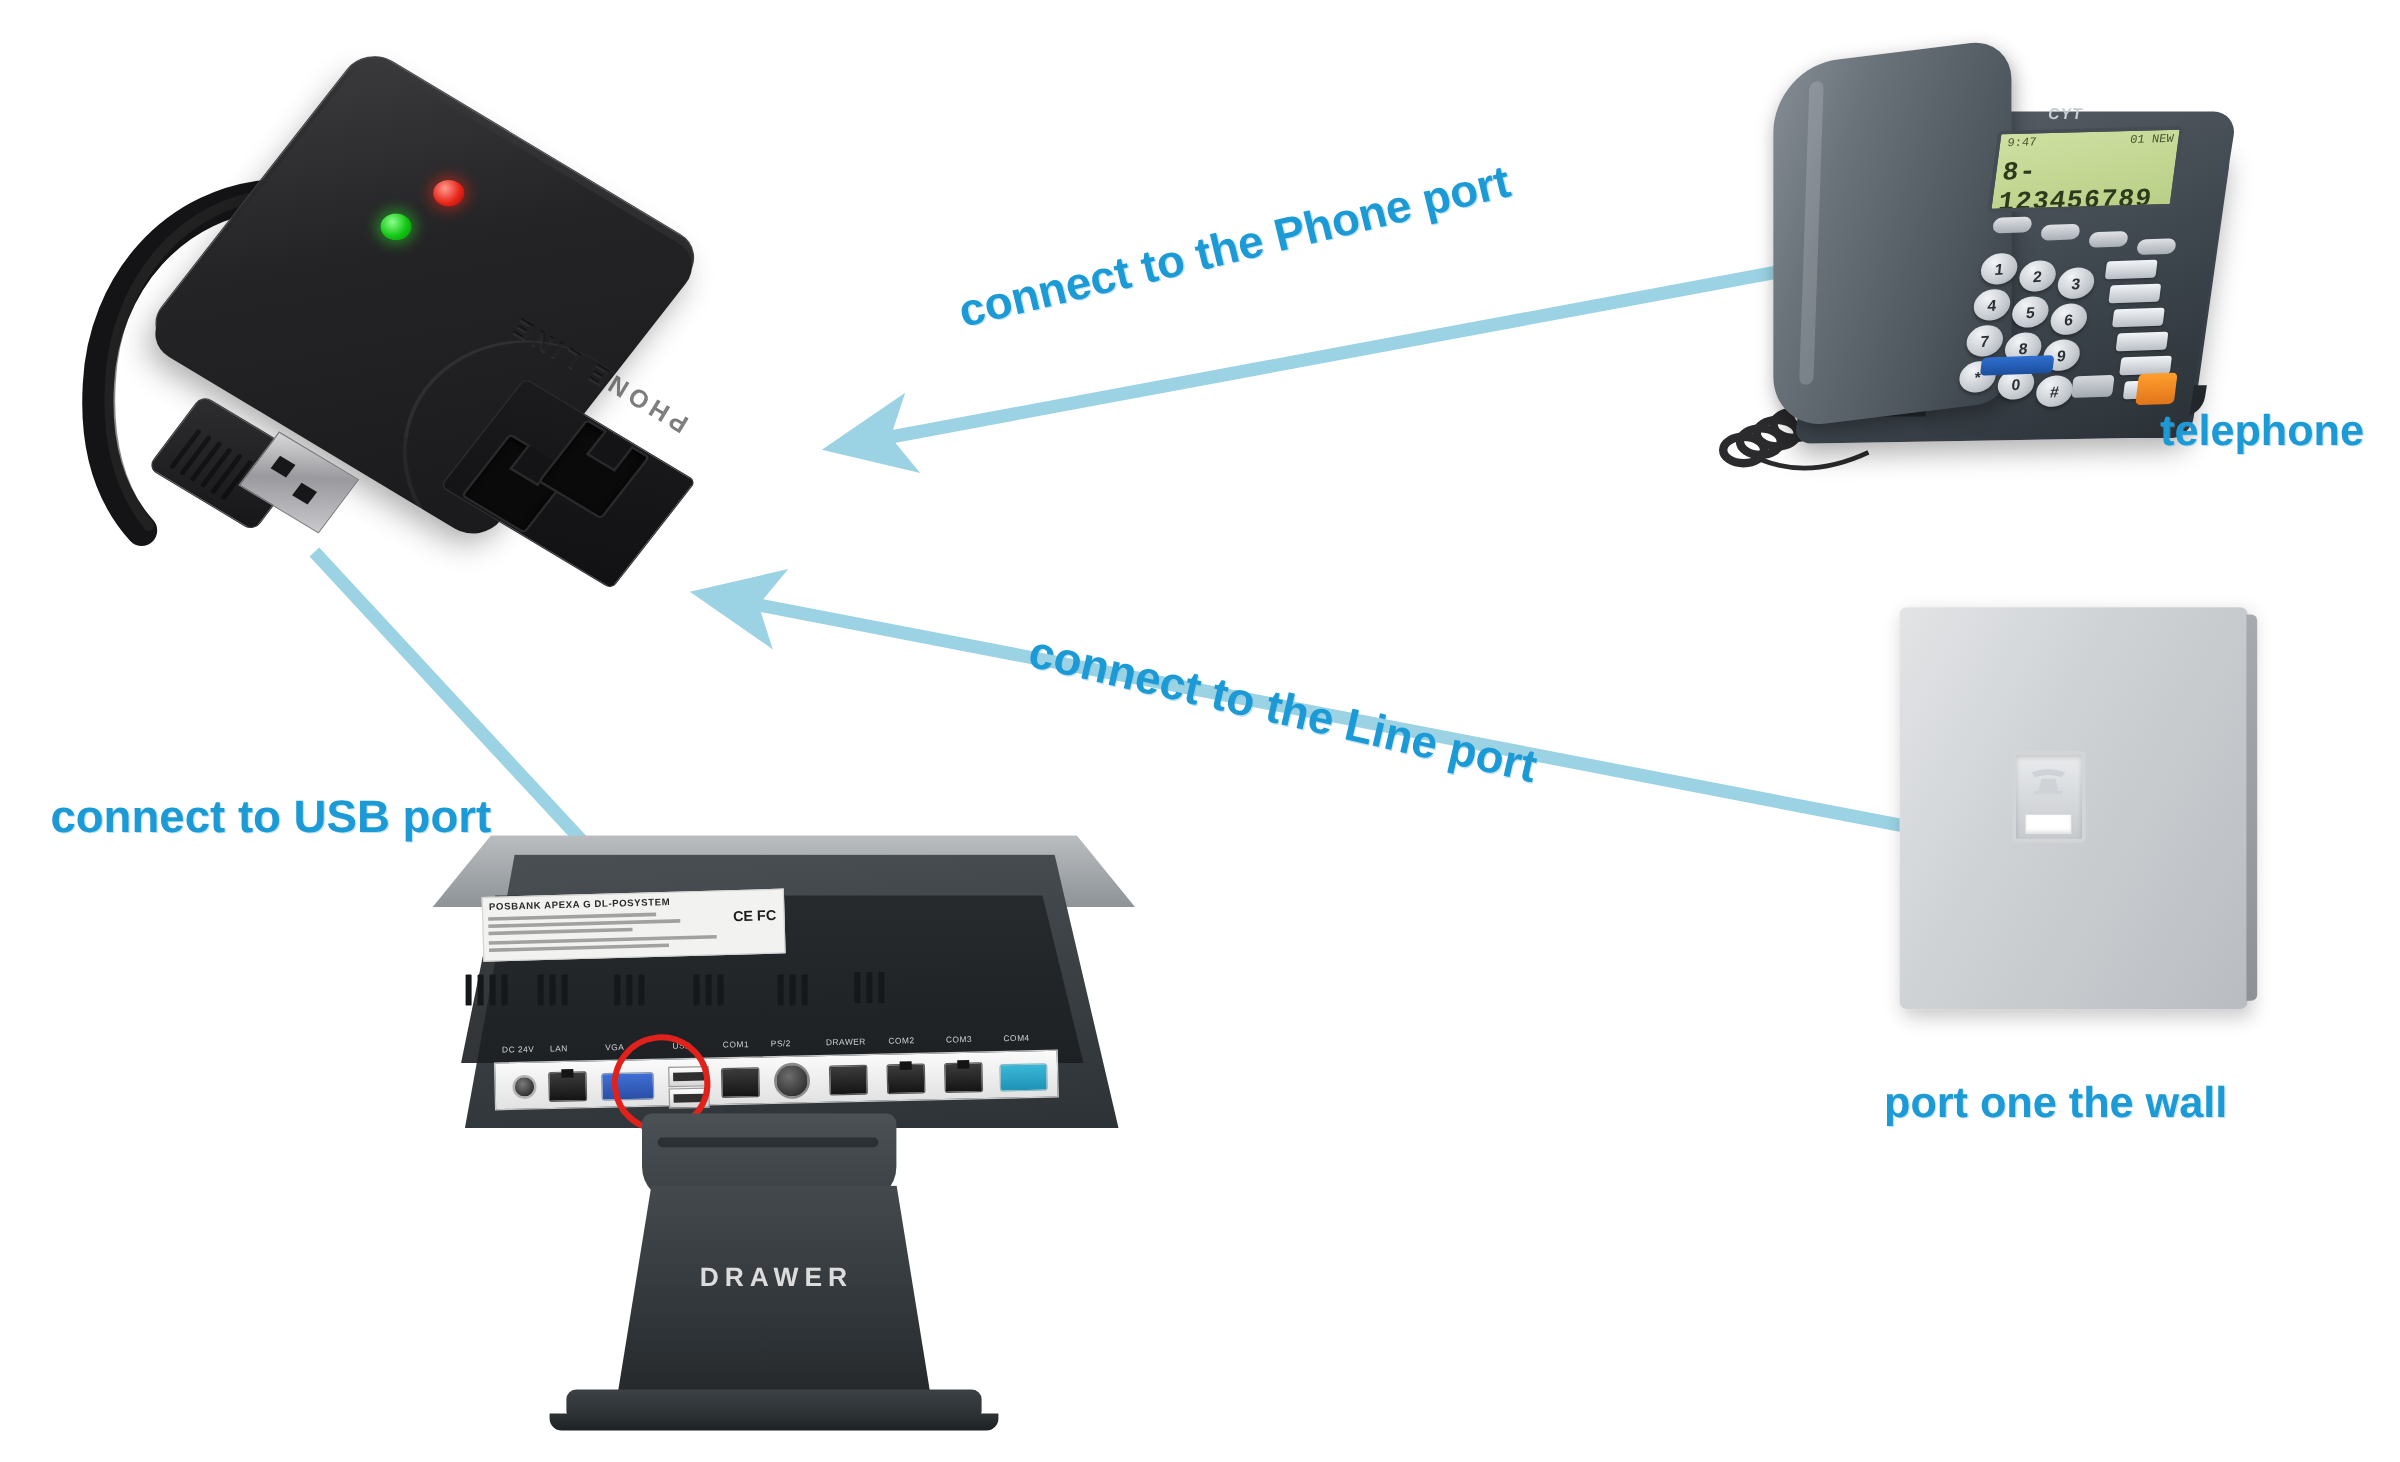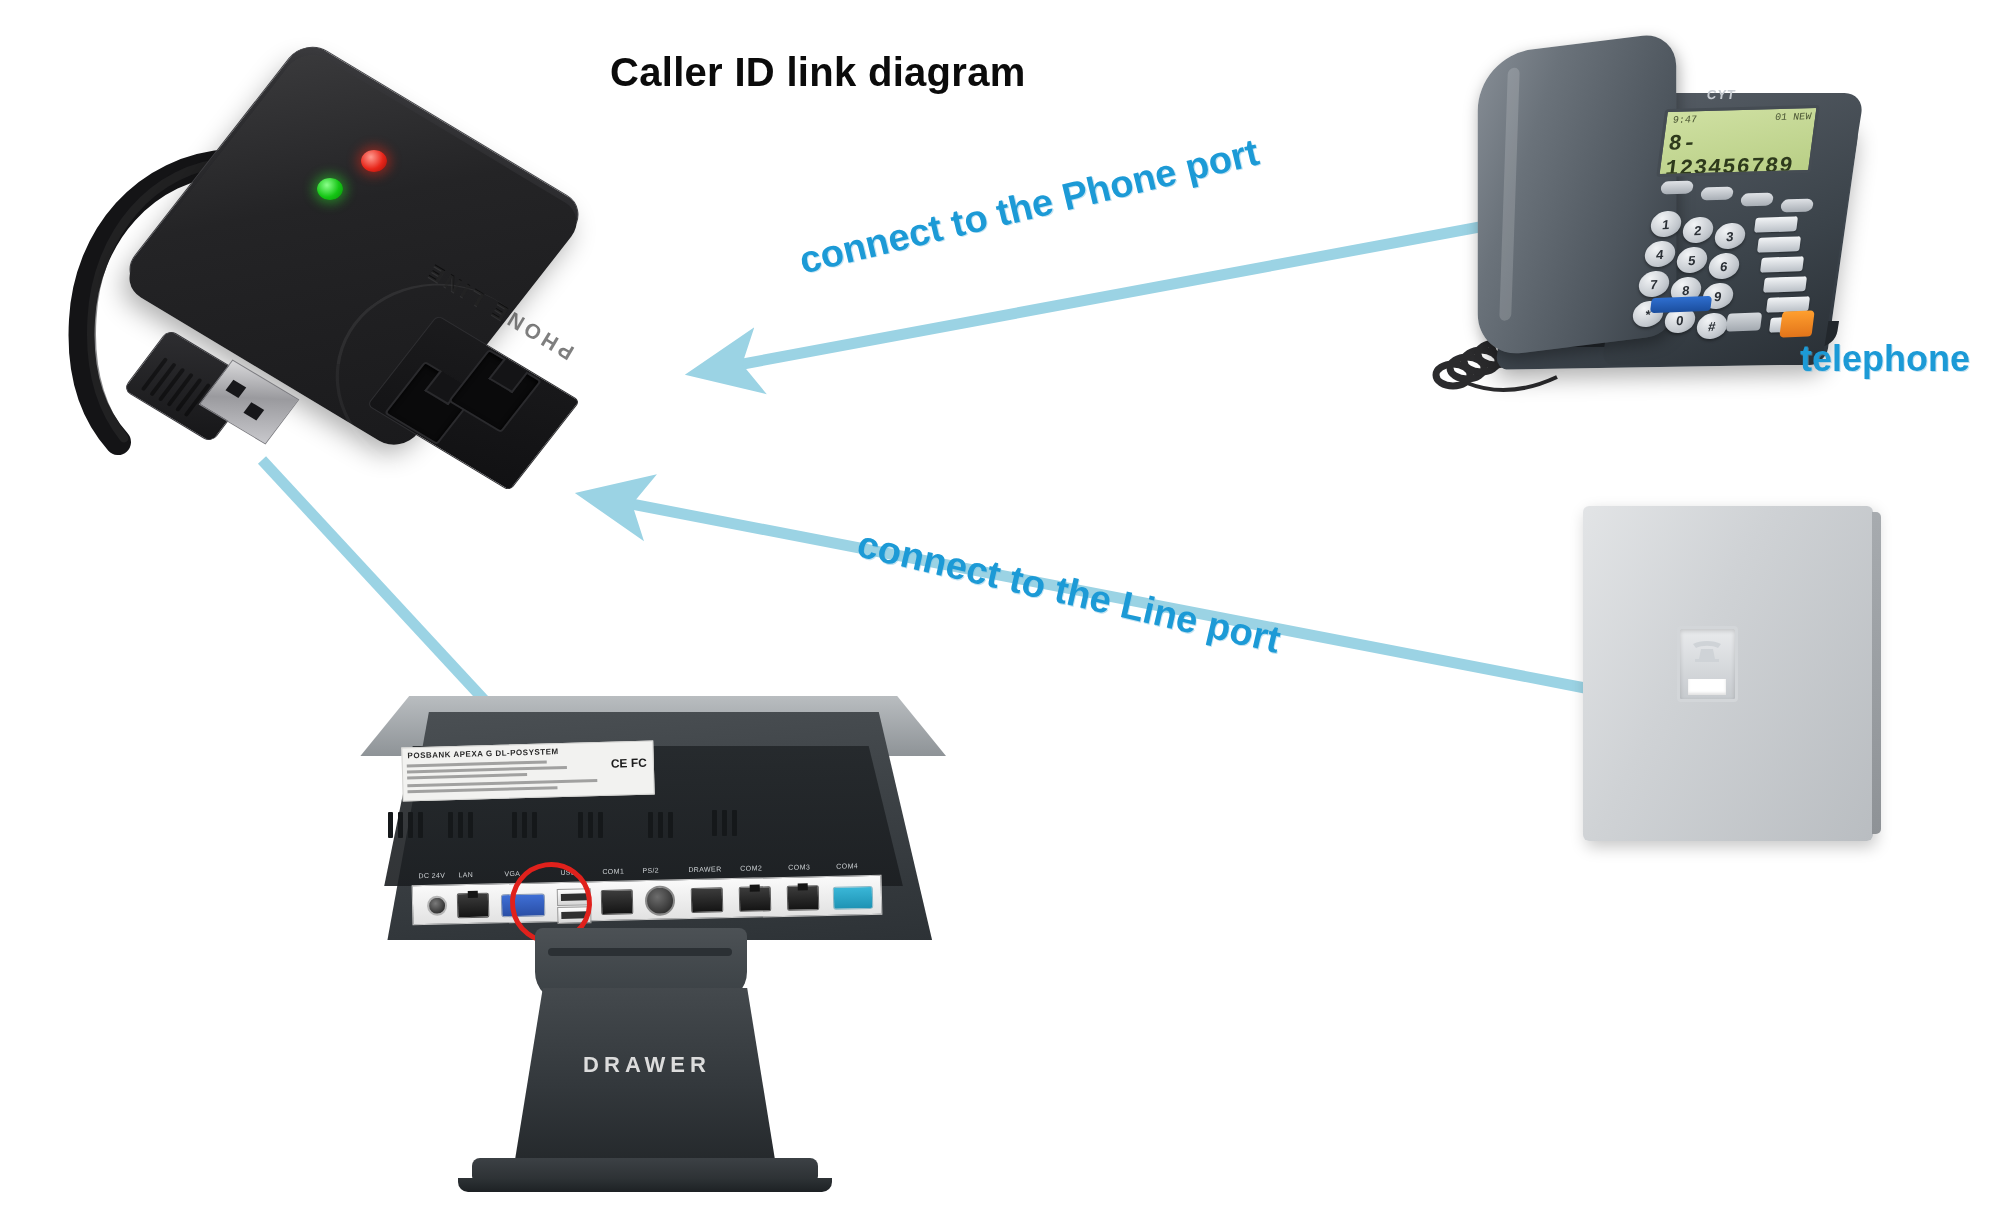--- a/index.html
+++ b/index.html
@@ -189,21 +189,20 @@
       </marker>
     </defs>
 
     <line x1="1560" y1="212" x2="700" y2="372" stroke="#9BD3E4" stroke-width="11" marker-end="url(#ah)"></line>
 
     <line x1="1585" y1="688" x2="590" y2="496" stroke="#9BD3E4" stroke-width="11" marker-end="url(#ah)"></line>
 
     <line x1="262" y1="460" x2="612" y2="838" stroke="#9BD3E4" stroke-width="11" marker-end="url(#ah)"></line>
   </svg>
 
-  <div class="title">Caller ID link diagram</div>
 
   <div class="cidbox">
     <svg class="cid-cable" viewBox="0 0 600 460">
       <path d="M172,92 C84,96 26,168 22,250 C18,316 40,352 58,372" stroke="#141416" stroke-width="26" fill="none" stroke-linecap="round"></path>
       <path d="M172,92 C92,96 36,166 32,248 C28,312 48,348 64,368" stroke="#2b2b2e" stroke-width="9" fill="none" stroke-linecap="round" opacity=".55"></path>
     </svg>
 
     <div class="cid-top"></div>
     <div class="cid-body">
       <div class="cid-swoosh"></div>
@@ -390,15 +389,17 @@
     <div class="pos-neck"></div>
     <div class="pos-neckbar"></div>
     <div class="pos-stand"></div>
     <div class="pos-brand">DRAWER</div>
     <div class="pos-foot"></div>
     <div class="pos-foot2"></div>
   </div>
 
   <div class="lbl lbl-phone">connect to the Phone port</div>
   <div class="lbl lbl-line">connect to the Line port</div>
+  <div class="lbl lbl-usb">connect to USB port</div>
   <div class="lbl lbl-tel">telephone</div>
+  <div class="lbl lbl-wall">port one the wall</div>
 
 </div>
 
 </body></html>

